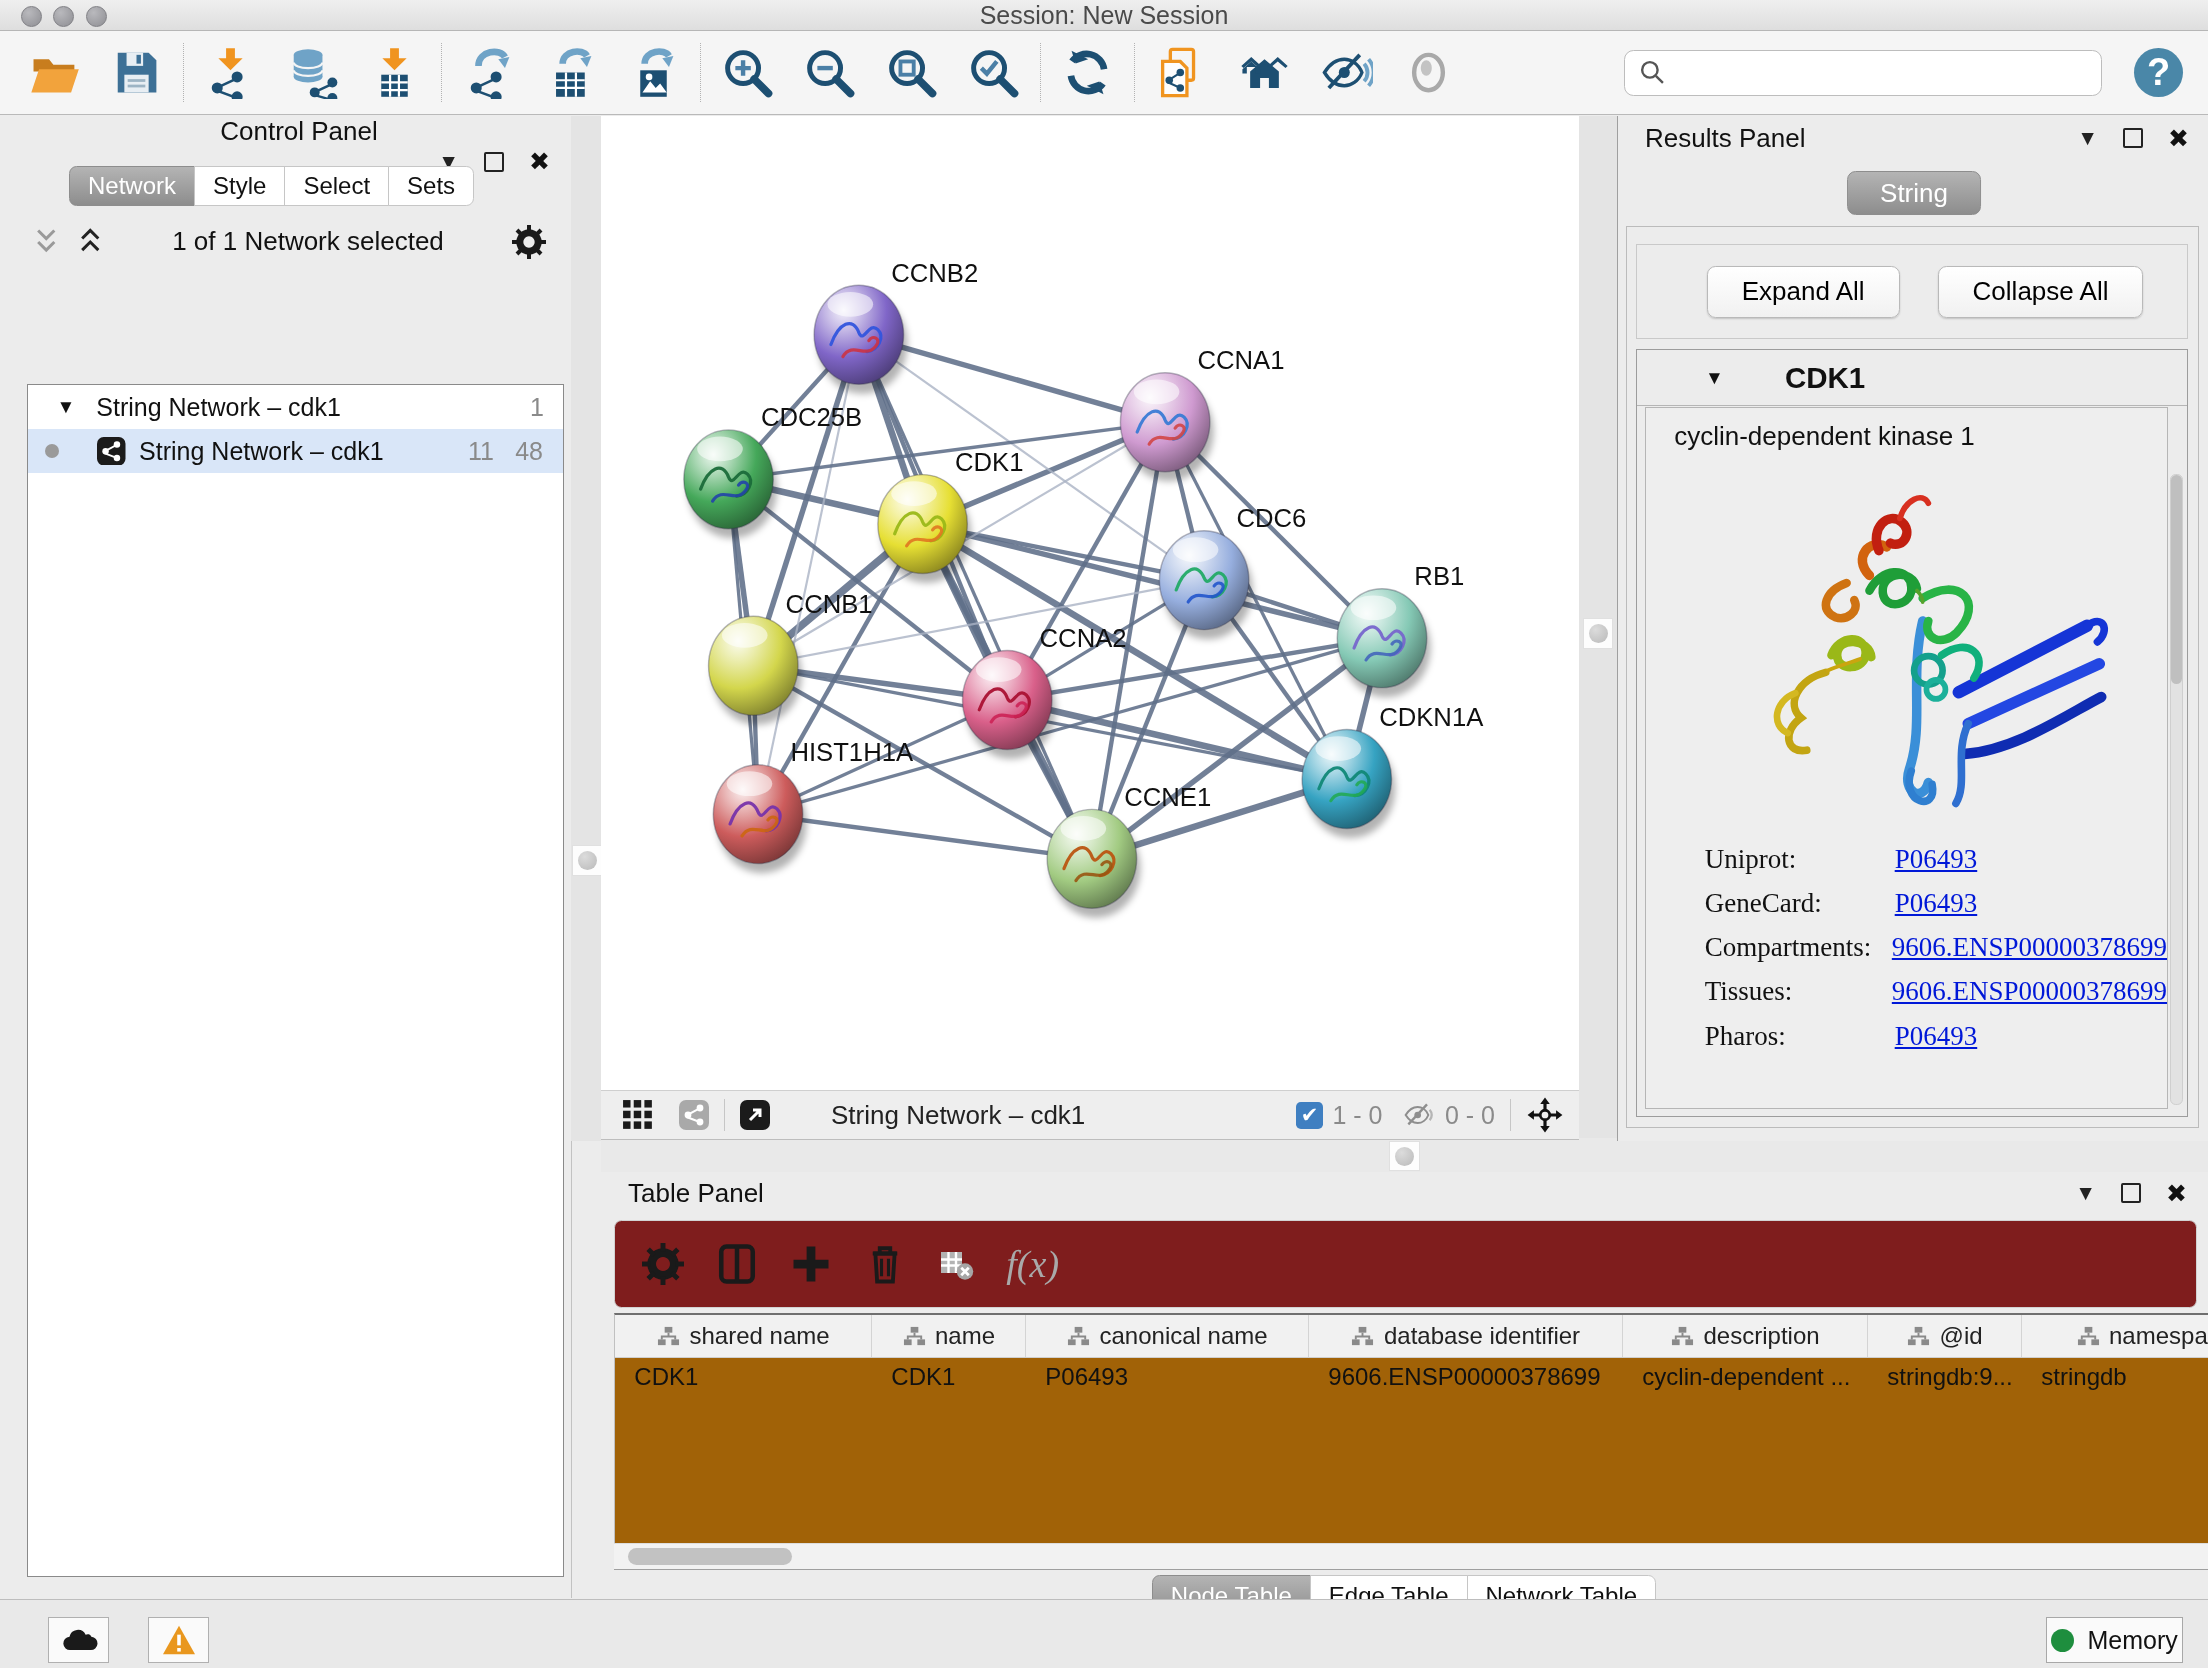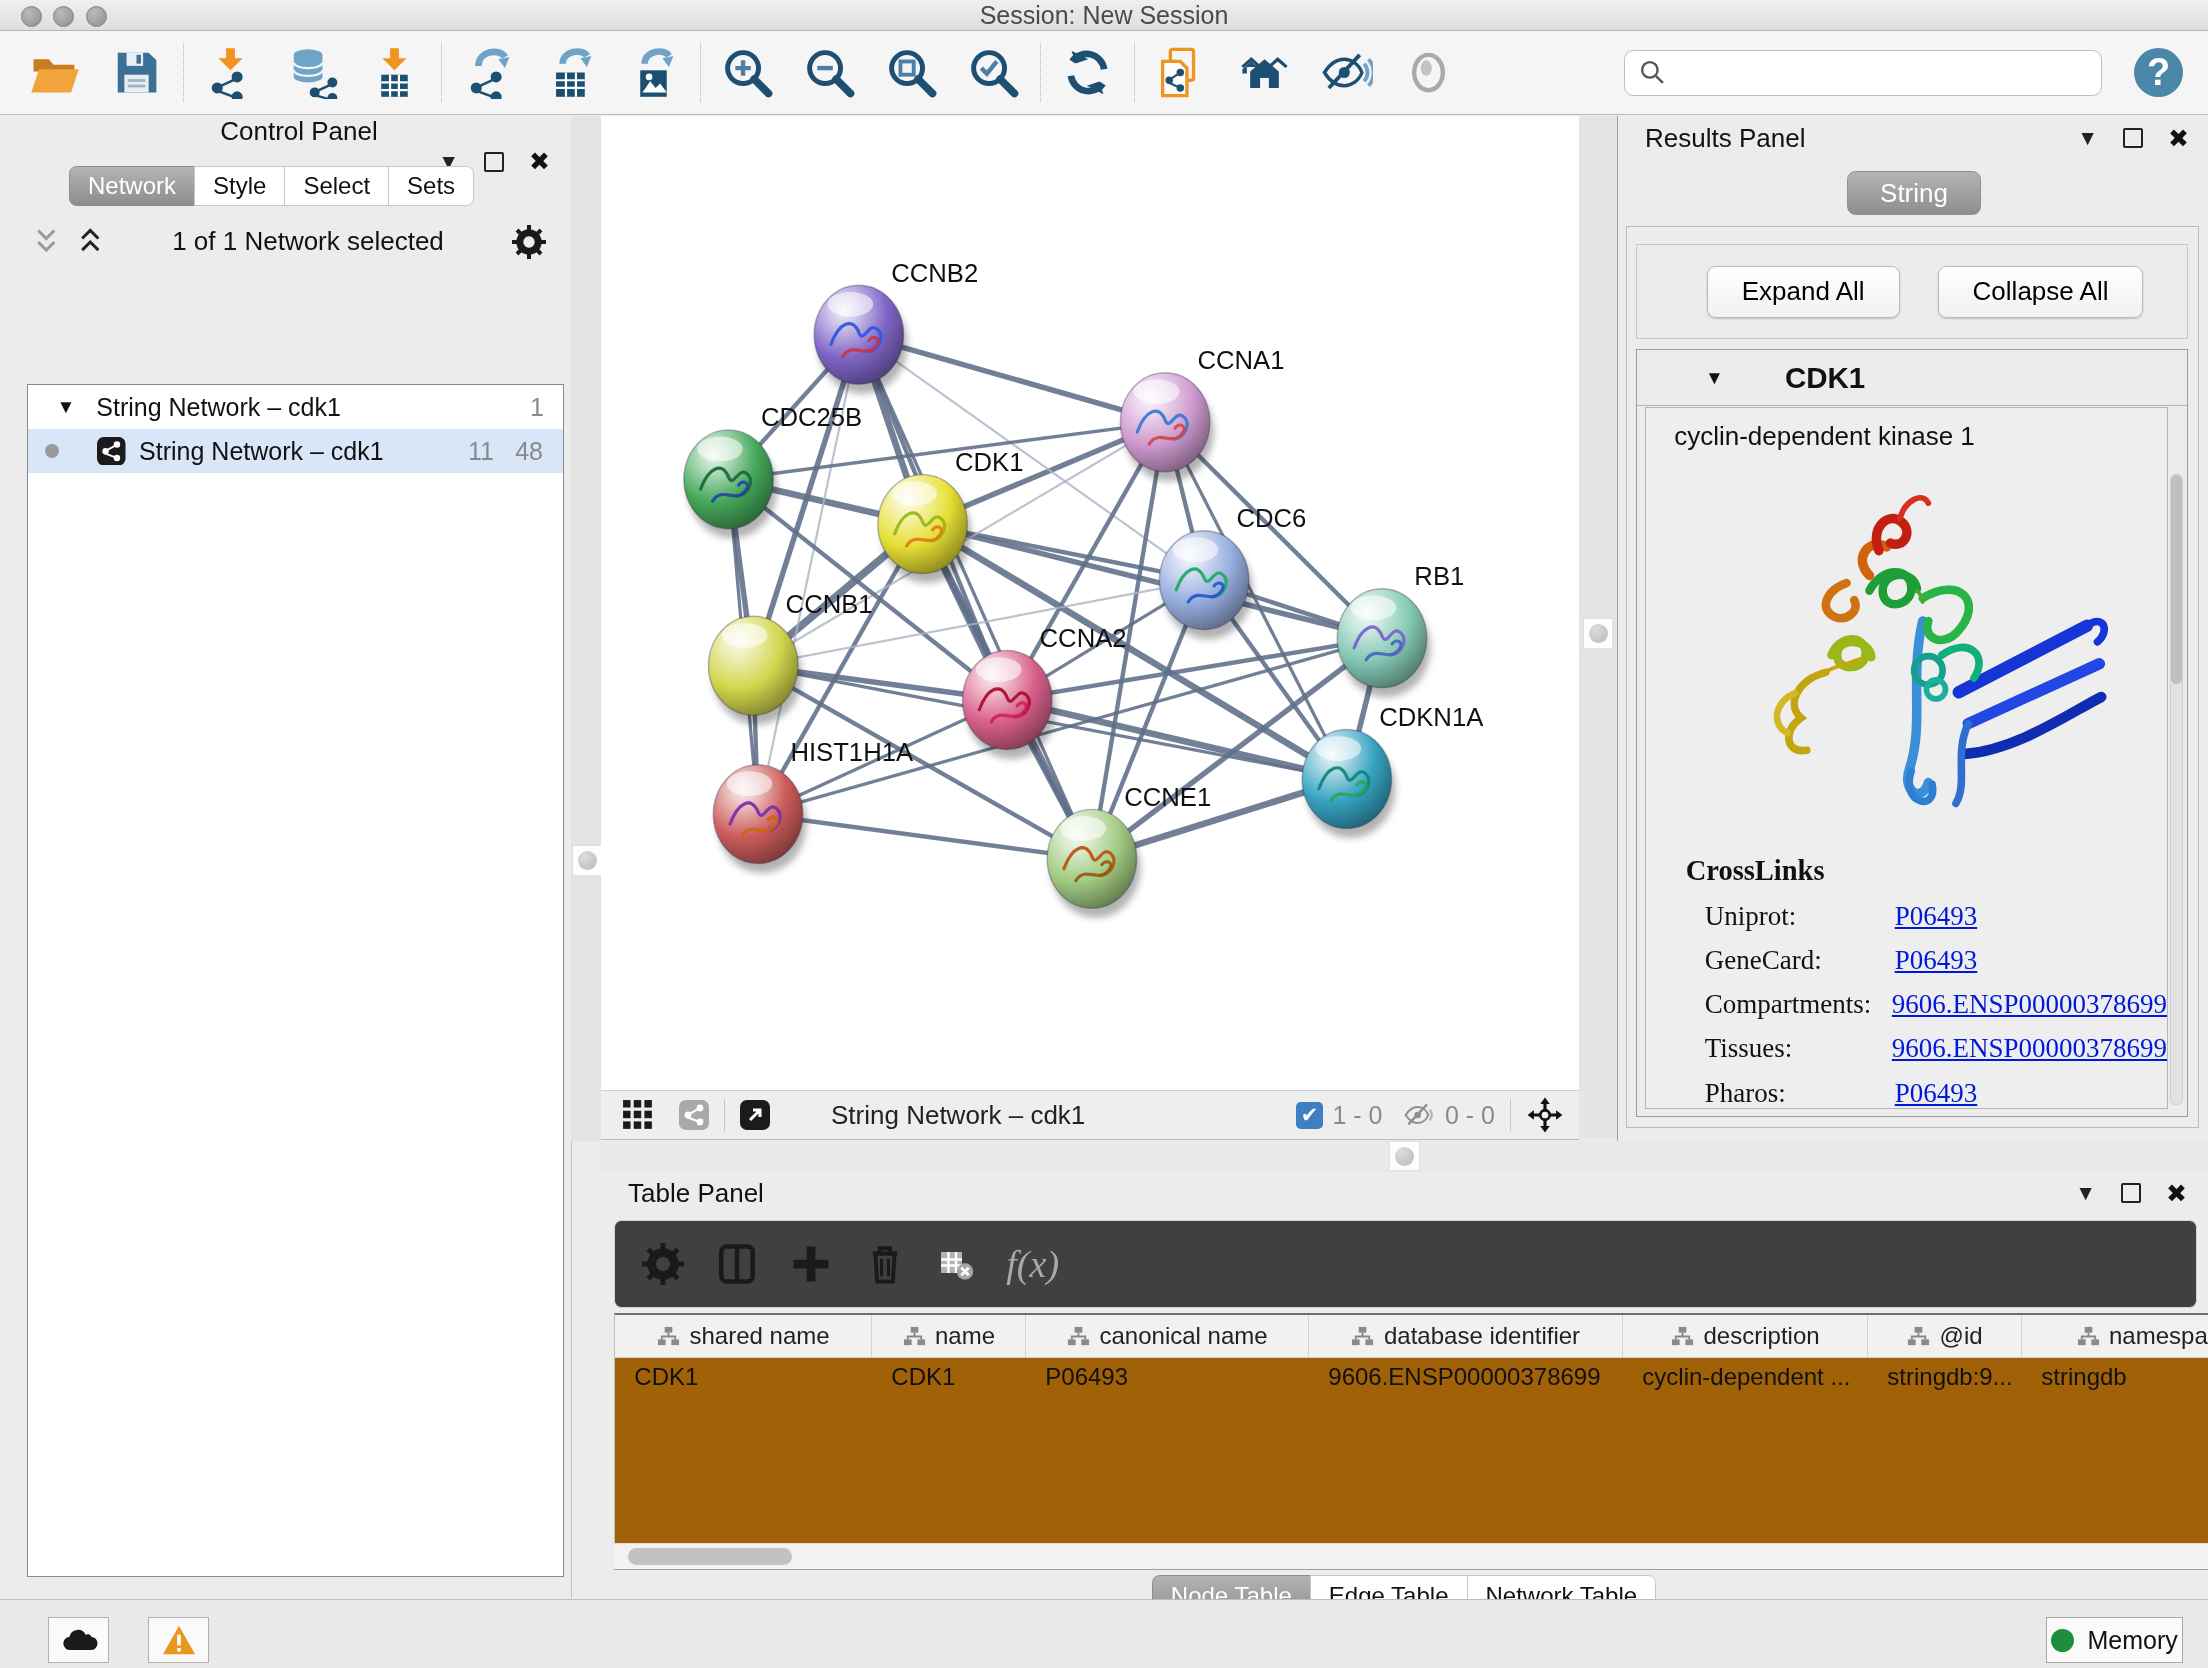--- a/index.html
+++ b/index.html
@@ -99,21 +99,21 @@
   .xl-row{display:flex;font-family:"Liberation Serif","DejaVu Serif",serif;font-size:27px;
     margin:13.3px 0 0 59px;}
   .xl-label{width:190px;color:#111;}
   .xl-value{color:var(--link-blue);text-decoration:underline;}
   #rp-scroll{position:absolute;right:3.8px;top:124px;width:11.4px;bottom:11.4px;background:#e2e2e2;
     border:1px solid #cfcfcf;border-radius:5.7px;}
   #rp-thumb{position:absolute;left:0;top:0;width:100%;height:209px;background:#bfbfbf;border-radius:5.7px;}
   
   #table-panel{position:absolute;left:601px;top:1172px;width:1607px;height:426px;background:#ececec;}
   #tp-head{height:42px;}
-  #tp-toolbar{position:absolute;left:13.3px;top:48px;right:11.4px;height:86px;background:#404040;
+  #tp-toolbar{position:absolute;left:13.3px;top:48px;right:11.4px;height:86px;background:#7f1d1d;
     border:1px solid #d2d2d2;border-radius:7.6px;display:flex;align-items:center;gap:32px;padding-left:27px;}
   #tp-toolbar svg{width:42px;height:42px;}
   #tp-fx{font-family:"Liberation Serif","DejaVu Serif",serif;font-style:italic;font-size:38px;color:#a9a9a9;}
   #tp-table{position:absolute;left:13.3px;top:141px;right:0;height:230px;background:#a16207;
     border-top:2.9px solid #6f6f6f;border-left:1px solid #c0c0c0;overflow:hidden;}
   #table-header{display:flex;height:42px;background:#f1f1f1;border-bottom:1px solid #cfcfcf;width:1674px;}
   .th{display:flex;align-items:center;justify-content:center;gap:9.5px;font-size:24px;color:#222;
     border-right:1px solid #d4d4d4;box-sizing:border-box;overflow:hidden;flex:0 0 auto;}
   .th svg{width:23px;height:23px;flex:0 0 auto;}
   .tdr{display:flex;height:38px;width:1674px;}
@@ -705,21 +705,20 @@
               <path d="M150 214 C120 222 108 248 124 262 C104 276 108 300 130 296" stroke="#c3a512" stroke-width="8"></path>
               <path d="M118 236 C96 244 92 270 110 278" stroke="#d4b821" stroke-width="7"></path>
               <path d="M172 120 C150 128 142 148 160 156 C172 160 186 150 180 138" stroke="#cf7312" stroke-width="9"></path>
               <path d="M196 112 C178 94 196 72 214 82" stroke="#d2630e" stroke-width="10"></path>
               <path d="M206 86 C196 62 216 44 230 56 C242 66 232 84 218 78" stroke="#c21f10" stroke-width="10"></path>
               <path d="M228 52 C234 32 252 24 258 36" stroke="#d83020" stroke-width="6"></path>
               <path d="M152 212 C166 206 176 204 186 200" stroke="#caa50f" stroke-width="4"></path>
               <path d="M246 128 C250 132 252 136 252 140" stroke="#56a22c" stroke-width="4"></path>
             </g>
           </svg>
-          <div id="rp-xl-title">CrossLinks</div>
           <div id="rp-xl-rows">
               <div class="xl-row">
                 <span class="xl-label">Uniprot:</span>
                 <a class="xl-value">P06493</a>
               </div>
               <div class="xl-row">
                 <span class="xl-label">GeneCard:</span>
                 <a class="xl-value">P06493</a>
               </div>
               <div class="xl-row">

